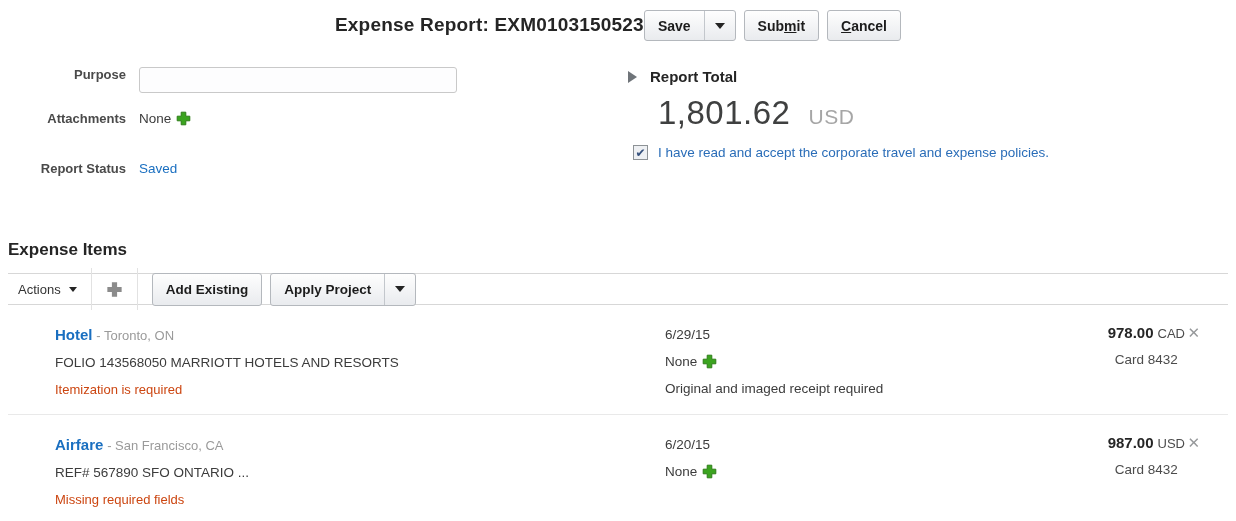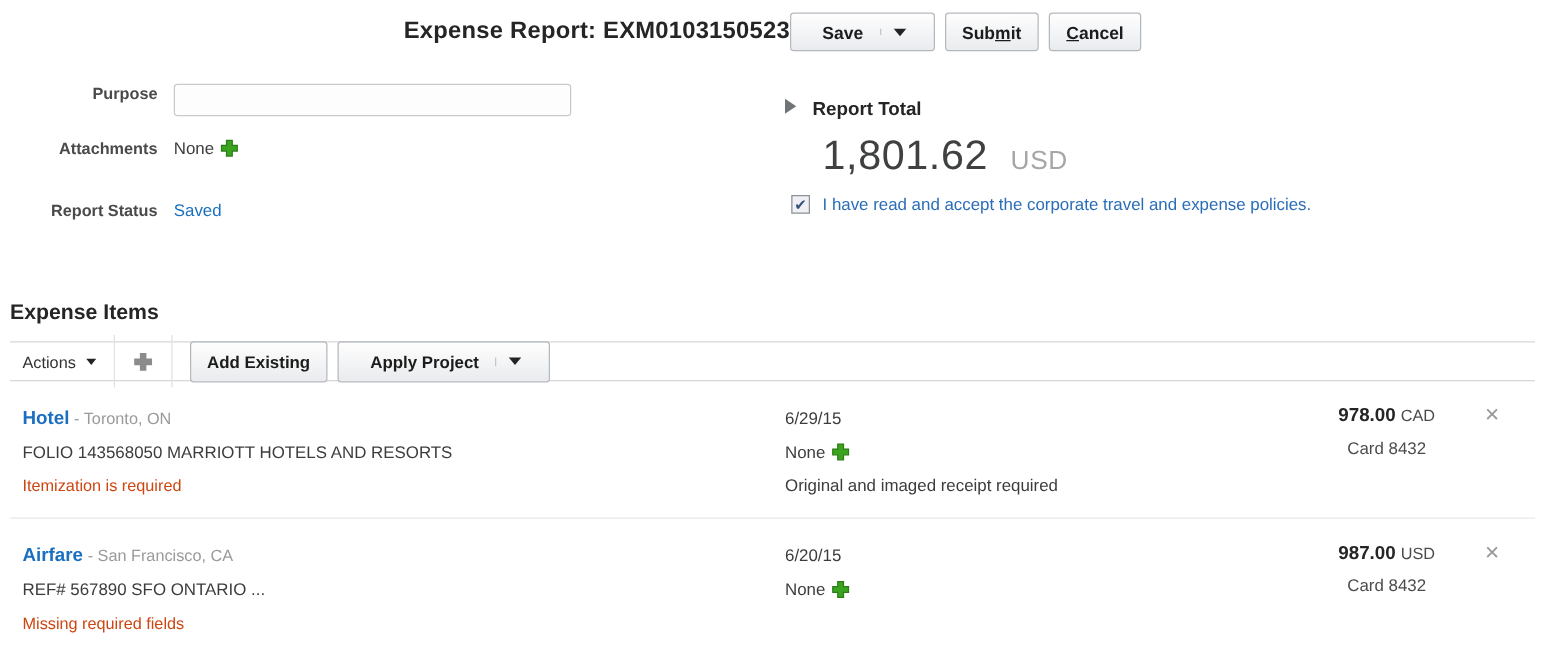--- a/index.html
+++ b/index.html
@@ -8,37 +8,37 @@
   .page { width:1236px; height:521px; background:#fff; padding:0 8px; overflow:hidden; position:relative; }
 
   
   .header { display:flex; justify-content:center; align-items:flex-start; padding-top:10px; }
   .page-title { font-size:19px; font-weight:bold; color:#252525; margin-top:4px; letter-spacing:0.2px; }
   .header-buttons { display:flex; gap:8px; }
   .btn { display:inline-flex; align-items:center; height:31px; padding:0 13px;
          background:linear-gradient(#fefefe,#e9ebee); border:1px solid #b4b8bd; border-radius:3px;
          font-family:"Liberation Sans", sans-serif; font-size:14px; font-weight:bold; color:#1c1c1c; cursor:pointer; }
   .btn u { text-decoration:underline; }
-  .btn-split { padding:12px; }
+  .btn-split { padding:0; }
   .btn-split .seg-main { padding:0 13px; height:100%; display:flex; align-items:center; }
   .btn-split .seg-arrow { padding:0 10px; height:100%; display:flex; align-items:center; border-left:1px solid #c3c7cc; }
   .caret-down { width:0; height:0; border-left:5px solid transparent; border-right:5px solid transparent; border-top:6px solid #242424; }
 
   
   .form-section { display:flex; margin-top:26px; }
   .form-left { width:620px; flex-shrink:0; }
   .form-row { display:flex; align-items:flex-start; min-height:26px; margin-bottom:18px; }
   .form-row + .form-row { margin-bottom:24px; }
   .form-label { width:118px; text-align:right; font-weight:bold; font-size:13px; color:#4a4a4a; flex-shrink:0; }
   .form-value { margin-left:13px; font-size:13.5px; color:#3c3c3c; display:flex; align-items:center; gap:5px; }
   .input-text { width:318px; height:26px; border:1px solid #c9c9c9; border-radius:3px; background:#fdfdfe; padding:0 6px; font-size:13px; font-family:"Liberation Sans", sans-serif; }
   .link { color:#1a6fc0; cursor:pointer; text-decoration:none; }
 
   .form-right { flex:1; }
-  .rt-header { display:flex; align-items:flex-start; gap:13px; margin-top:12px; font-size:15px; font-weight:bold; color:#252525; }
+  .rt-header { display:flex; align-items:center; gap:13px; margin-top:1px; font-size:15px; font-weight:bold; color:#252525; }
   .disclosure { width:0; height:0; border-left:9px solid #6f7479; border-top:6px solid transparent; border-bottom:6px solid transparent; }
   .rt-amount { margin:9px 0 0 30px; display:flex; align-items:baseline;gap:14px; }
   .amount-big { font-size:33px; color:#3f4040; letter-spacing:0.5px; }
   .amount-cur { font-size:21px; color:#a6a6a6; margin-left:4px; letter-spacing:0.5px; }
   .policy { display:flex; align-items:center; gap:10px; margin-top:13px; margin-left:5px; font-size:13.5px; color:#2a6db8; }
   .checkbox { width:15px; height:15px; border:1px solid #8d9296; background:#eef0f3; display:flex; align-items:center; justify-content:center;
               font-size:12px; color:#35507c; line-height:1; cursor:pointer; flex-shrink:0; }
 
   
   .section-heading { margin-top:29px; font-size:17px; font-weight:bold; color:#252525; }
@@ -47,21 +47,21 @@
   .menu-item { display:flex; align-items:center; gap:8px; font-size:13px; color:#333; cursor:pointer; }
   .menu-item .caret-down { border-top-width:5px; border-left-width:4.5px; border-right-width:4.5px; }
   .tb-sep { width:1px; height:42px; background:#e2e2e2; margin:0 14px; }
   .icon-btn { display:flex; align-items:center; cursor:pointer; }
   .tb-btn { height:33px; font-size:13.5px; margin-left:8px; }
   .tb-btn:first-of-type { margin-left:0; }
 
   
   .expense-row { display:flex; height:110px; border-bottom:1px solid #e9e9e9; padding:16px 0 0 10px; }
   .row-line { line-height:27px; font-size:13.5px; color:#3c3c3c; }
-  .col-main { width:610px; flex-shrink:0; }
+  .col-main { width:610px; flex-shrink:0;margin-left:37px; }
   .col-mid { width:380px; flex-shrink:0; }
   .col-amt { width:140px; flex-shrink:0; text-align:right; }
   .col-close { flex:1; text-align:right; padding-right:28px; }
   .type-link { font-size:15px; font-weight:bold; color:#1a6fc0; cursor:pointer; }
   .loc-text { font-size:13px; color:#9a9a9a; }
   .warning { color:#cc4611; font-size:13px; }
   .attach-line { display:flex; align-items:center; gap:5px; }
   .amt-block { display:inline-block; text-align:center;margin-left:48px; }
   .amt-line1 { line-height:24px; }
   .amt-value { font-size:15px; font-weight:bold; color:#252525; }

